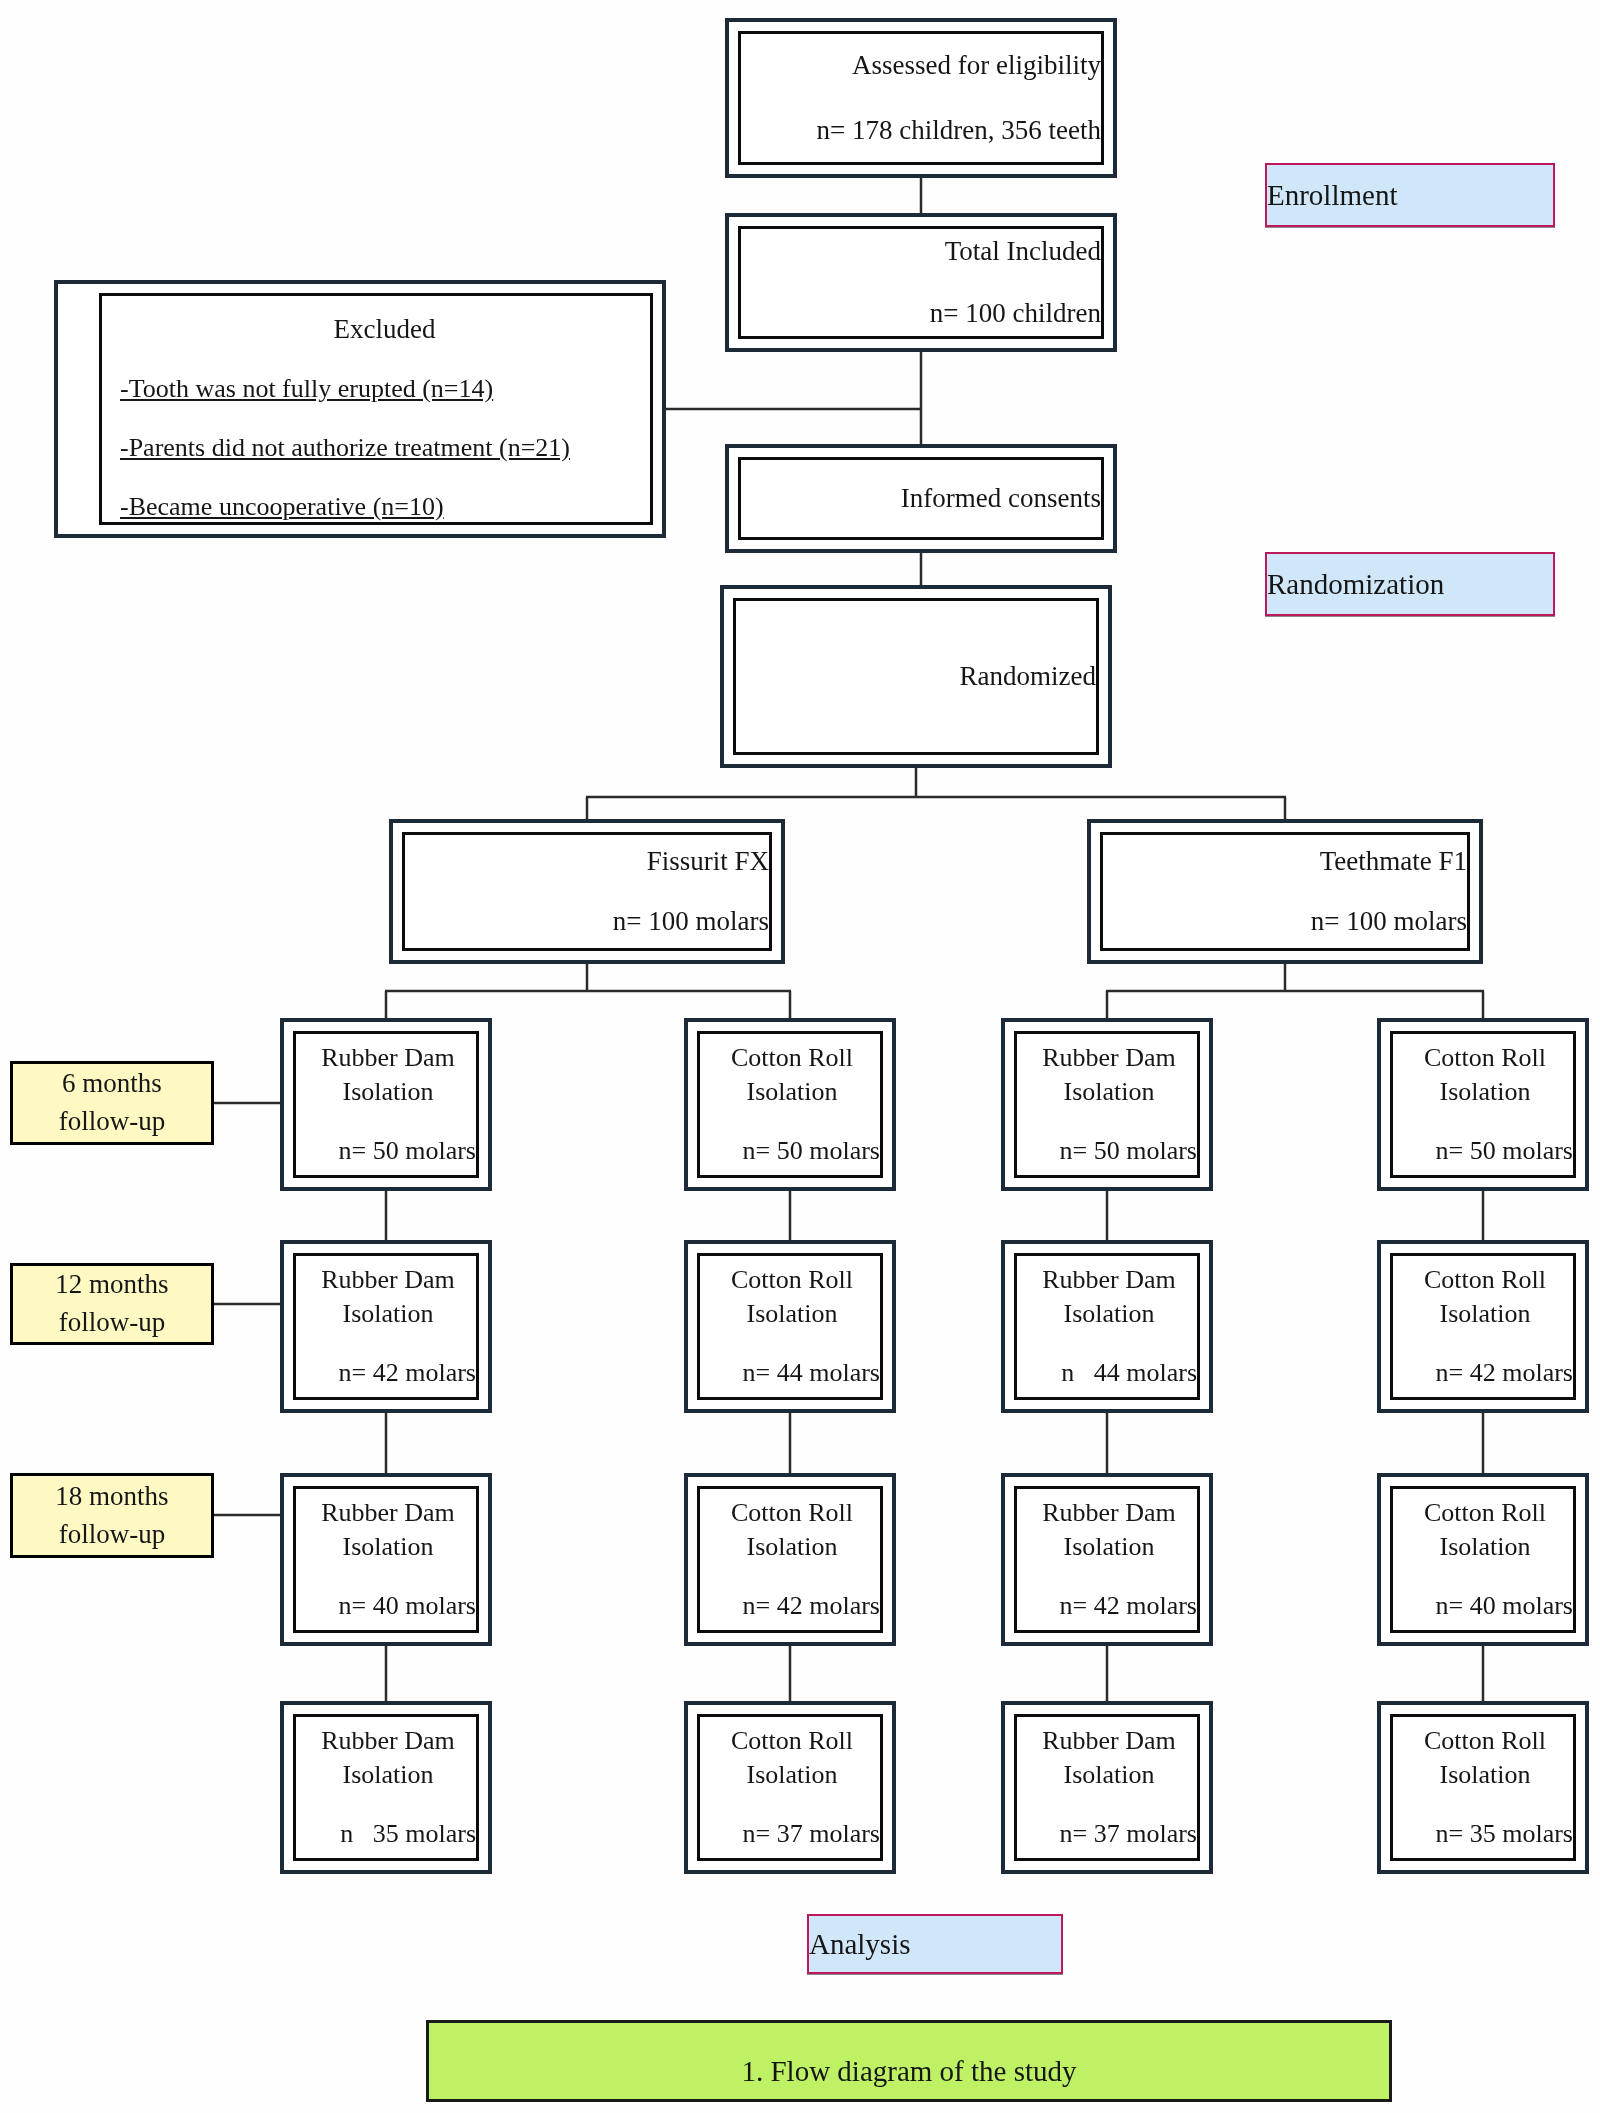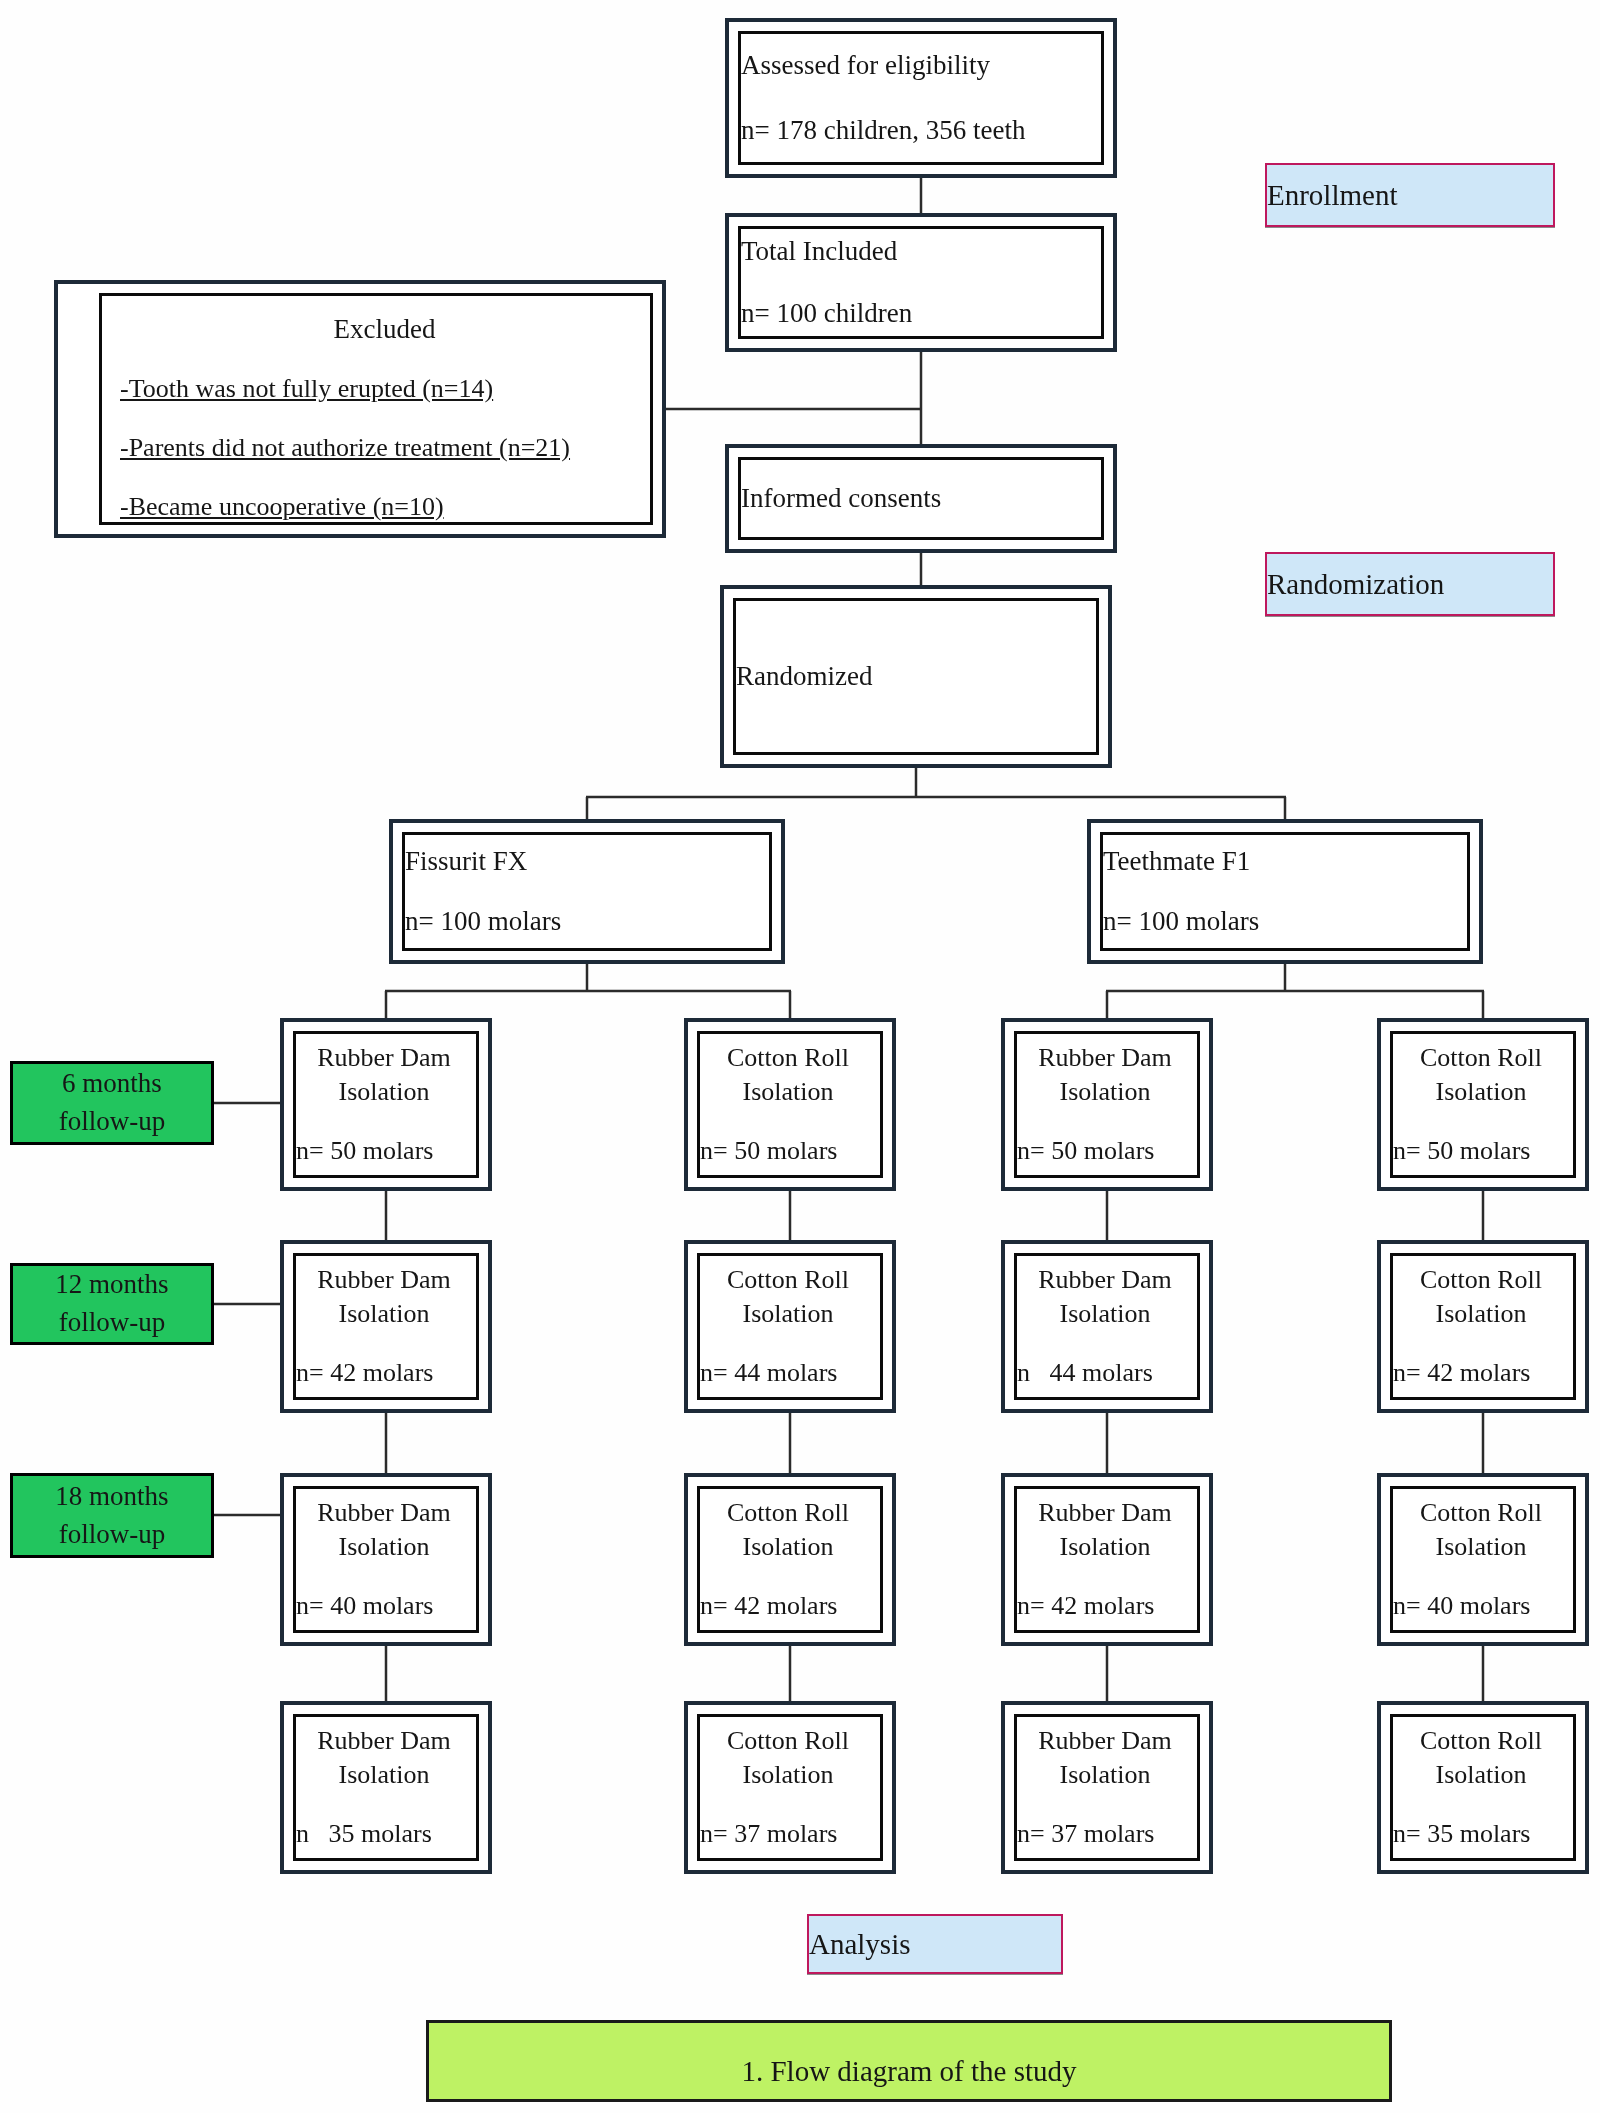--- a/index.html
+++ b/index.html
@@ -7,42 +7,42 @@
     position:relative;width:1600px;height:2113px;background:#fefefe;
     font-family:"Liberation Serif","DejaVu Serif",serif;color:#161616;
     overflow:hidden;
   }
   svg.wires{position:absolute;left:0;top:0;width:1600px;height:2113px;pointer-events:none;}
   svg.wires line{stroke:#2b2b2b;stroke-width:2.5;}
 
   .box-outer{position:absolute;border:4px solid #1d2a38;background:#ffffff;box-sizing:border-box;}
   .box-inner{
     position:absolute;inset:9px;border:3px solid #0b0b0b;box-sizing:border-box;
-    display:flex;flex-direction:column;align-items:flex-start;justify-content:center;
+    display:flex;flex-direction:column;align-items:flex-end;justify-content:center;
     text-align:center;line-height:1.3;
   }
   .title{font-size:27px;}
   .detail{font-size:27px;margin-top:30px;white-space:pre;}
   .detail.wrap{white-space:normal;max-width:330px;}
 
   .grid-box .box-inner{line-height:1.3;}
   .bname{font-size:26px;max-width:176px;}
   .bcount{font-size:26px;margin-top:26px;white-space:pre;}
 
   .excl-inner{align-items:stretch;justify-content:space-between;padding:16px 1px 10px 18px;margin-left:32px;}
   .excl-title{font-size:27px;text-align:center;}
   .excl-item{font-size:26px;text-align:left;margin-top:25px;text-decoration:underline;}
 
   .stage{
     position:absolute;background:#cfe7f8;border:2px solid #be185d;box-sizing:border-box;
     display:flex;align-items:center;justify-content:flex-start;font-size:29px;
     box-shadow:0 1px 0 #8c8c8c;
   }
   .fulabel{
-    position:absolute;border:3px solid #000;background:#22c55e;box-sizing:border-box;
+    position:absolute;border:3px solid #000;background:#fef9c3;box-sizing:border-box;
     display:flex;flex-direction:column;align-items:center;justify-content:center;
     font-size:27px;line-height:1.4;
   }
   .caption-box{
     position:absolute;border:3px solid #1a1a1a;background:#bef264;box-sizing:border-box;
     display:flex;align-items:flex-start;justify-content:center;padding-top:32px;font-size:29px;
   }
 </style>
 </head>
 <body>

